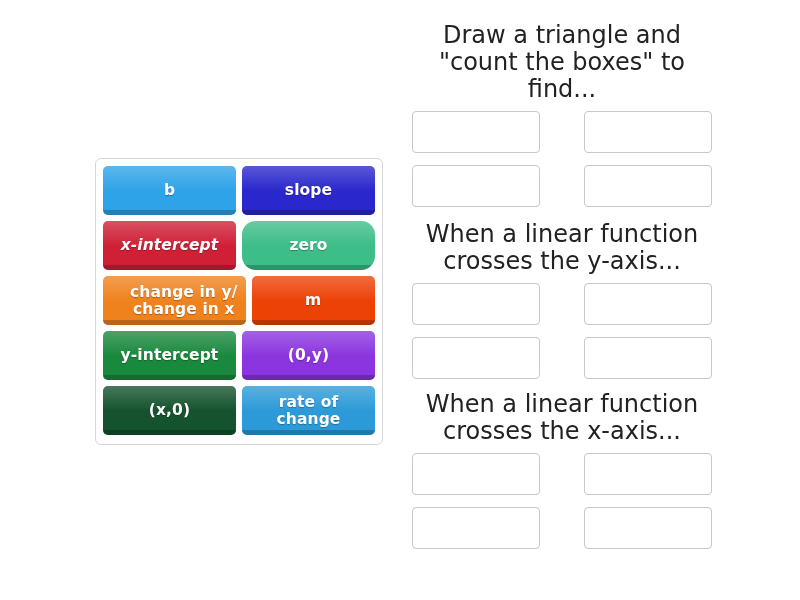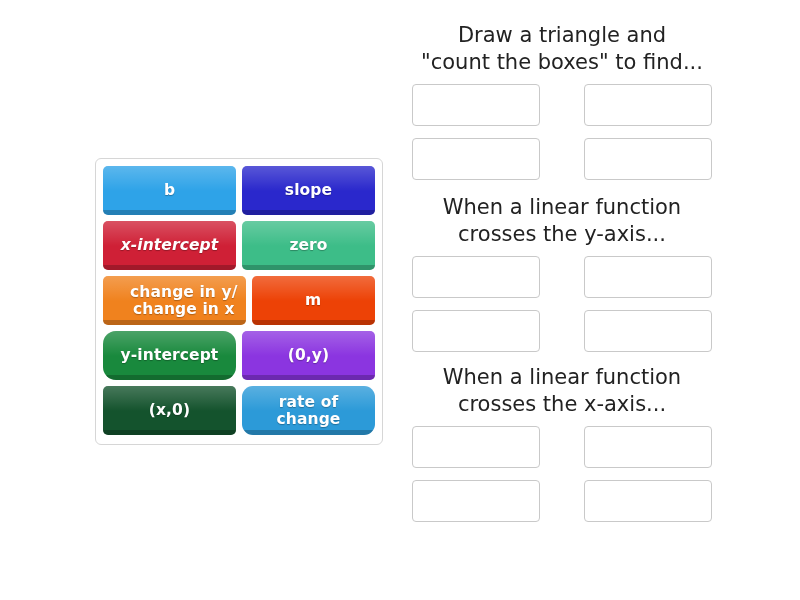--- a/index.html
+++ b/index.html
@@ -80,21 +80,21 @@
   
   #groups {
     position: absolute;
     left: 412px;
     top: 22px;
     width: 300px;
   }
   .group { margin-bottom: 4px; }
   .group-title {
     text-align: center;
-    font-size: 21px;
+    font-size: 24px;
     line-height: 27px;
     color: #222222;
     font-family: "DejaVu Sans", "Liberation Sans", sans-serif;
     margin: 0 0 8px 0;
     white-space: pre-line;
   }
   .slot-row {
     display: flex;
     justify-content: space-between;
     margin-bottom: 12px;
@@ -119,46 +119,46 @@
         <span style="white-space: pre-line;">b</span>
       </div>
       <div class="tile" style="background: rgb(42, 40, 204); text-align: right;">
         <span style="white-space: pre-line;">slope</span>
       </div>
     </div>
     <div class="tile-row">
       <div class="tile" style="background: rgb(207, 32, 54); font-style: italic;">
         <span style="white-space: pre-line;">x-intercept</span>
       </div>
-      <div class="tile" style="background: rgb(61, 189, 136);">
+      <div class="tile" style="background: rgb(61, 189, 136); border-radius: 14px;">
         <span style="white-space: pre-line;">zero</span>
       </div>
     </div>
     <div class="tile-row">
       <div class="tile" style="background: rgb(240, 130, 30); padding-left: 19px;">
         <span style="white-space: pre-line;">change in y/
 change in x</span>
       </div>
       <div class="tile" style="background: rgb(237, 66, 6);">
         <span style="white-space: pre-line;">m</span>
       </div>
     </div>
     <div class="tile-row">
-      <div class="tile" style="background: rgb(25, 137, 61); border-radius: 13px;">
+      <div class="tile" style="background: rgb(25, 137, 61);">
         <span style="white-space: pre-line;">y-intercept</span>
       </div>
       <div class="tile" style="background: rgb(139, 53, 224);">
         <span style="white-space: pre-line;">(0,y)</span>
       </div>
     </div>
     <div class="tile-row">
       <div class="tile" style="background: #14532d;">
         <span style="white-space: pre-line;">(x,0)</span>
       </div>
-      <div class="tile" style="background: rgb(44, 154, 216); border-radius: 11px;">
+      <div class="tile" style="background: rgb(44, 154, 216);">
         <span style="white-space: pre-line;">rate of
 change</span>
       </div>
     </div>
   </div>
 
 <div id="groups">
     <div class="group g1">
       <div class="group-title">Draw a triangle and
 "count the boxes" to find...</div>

